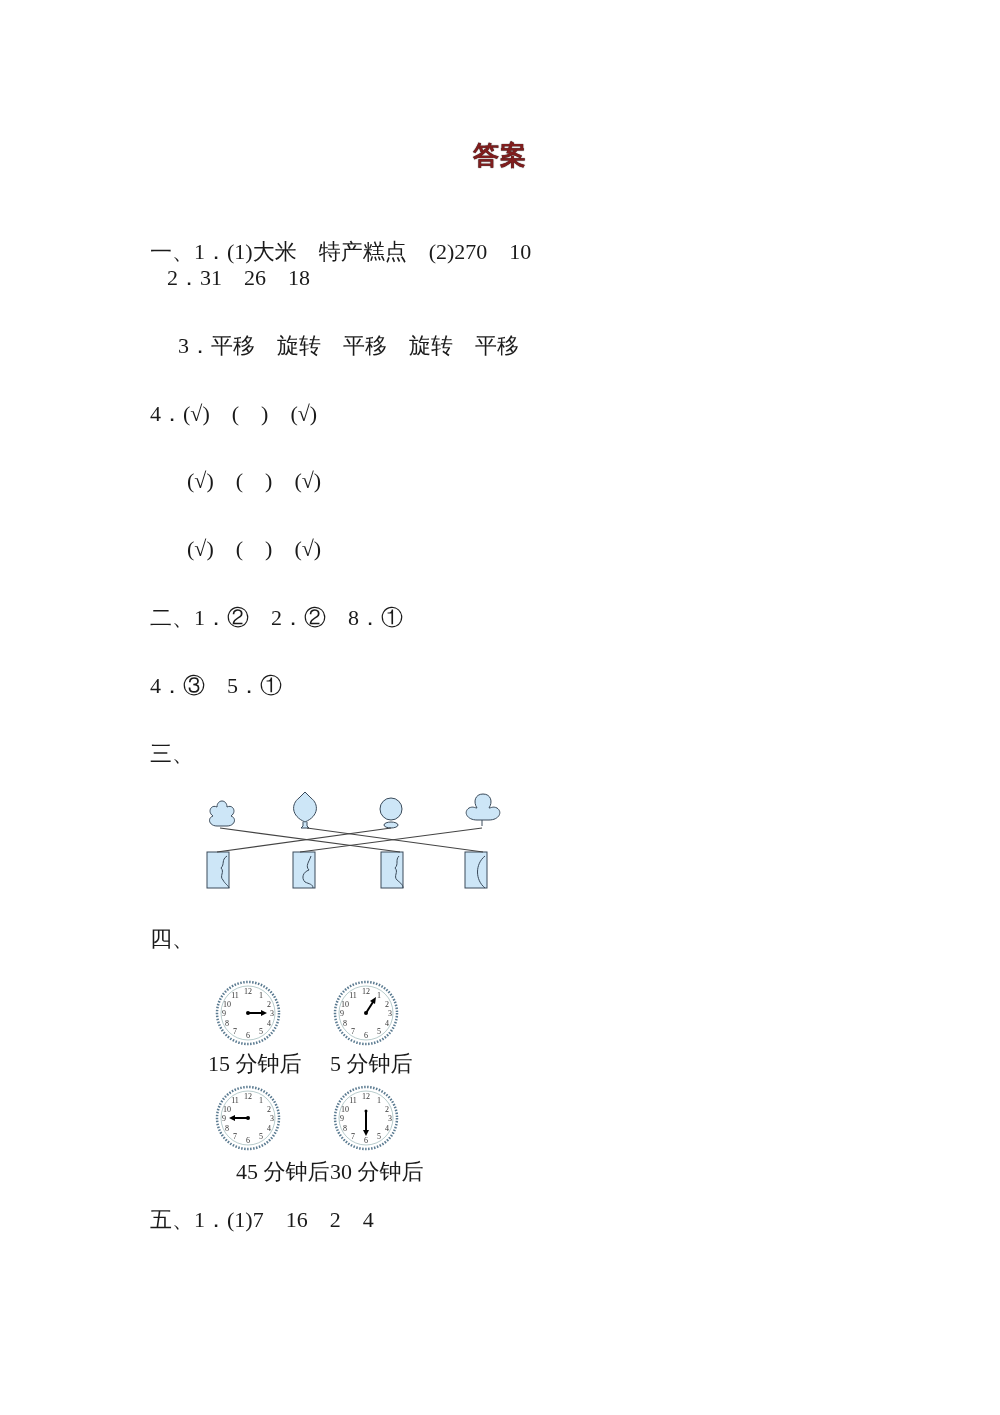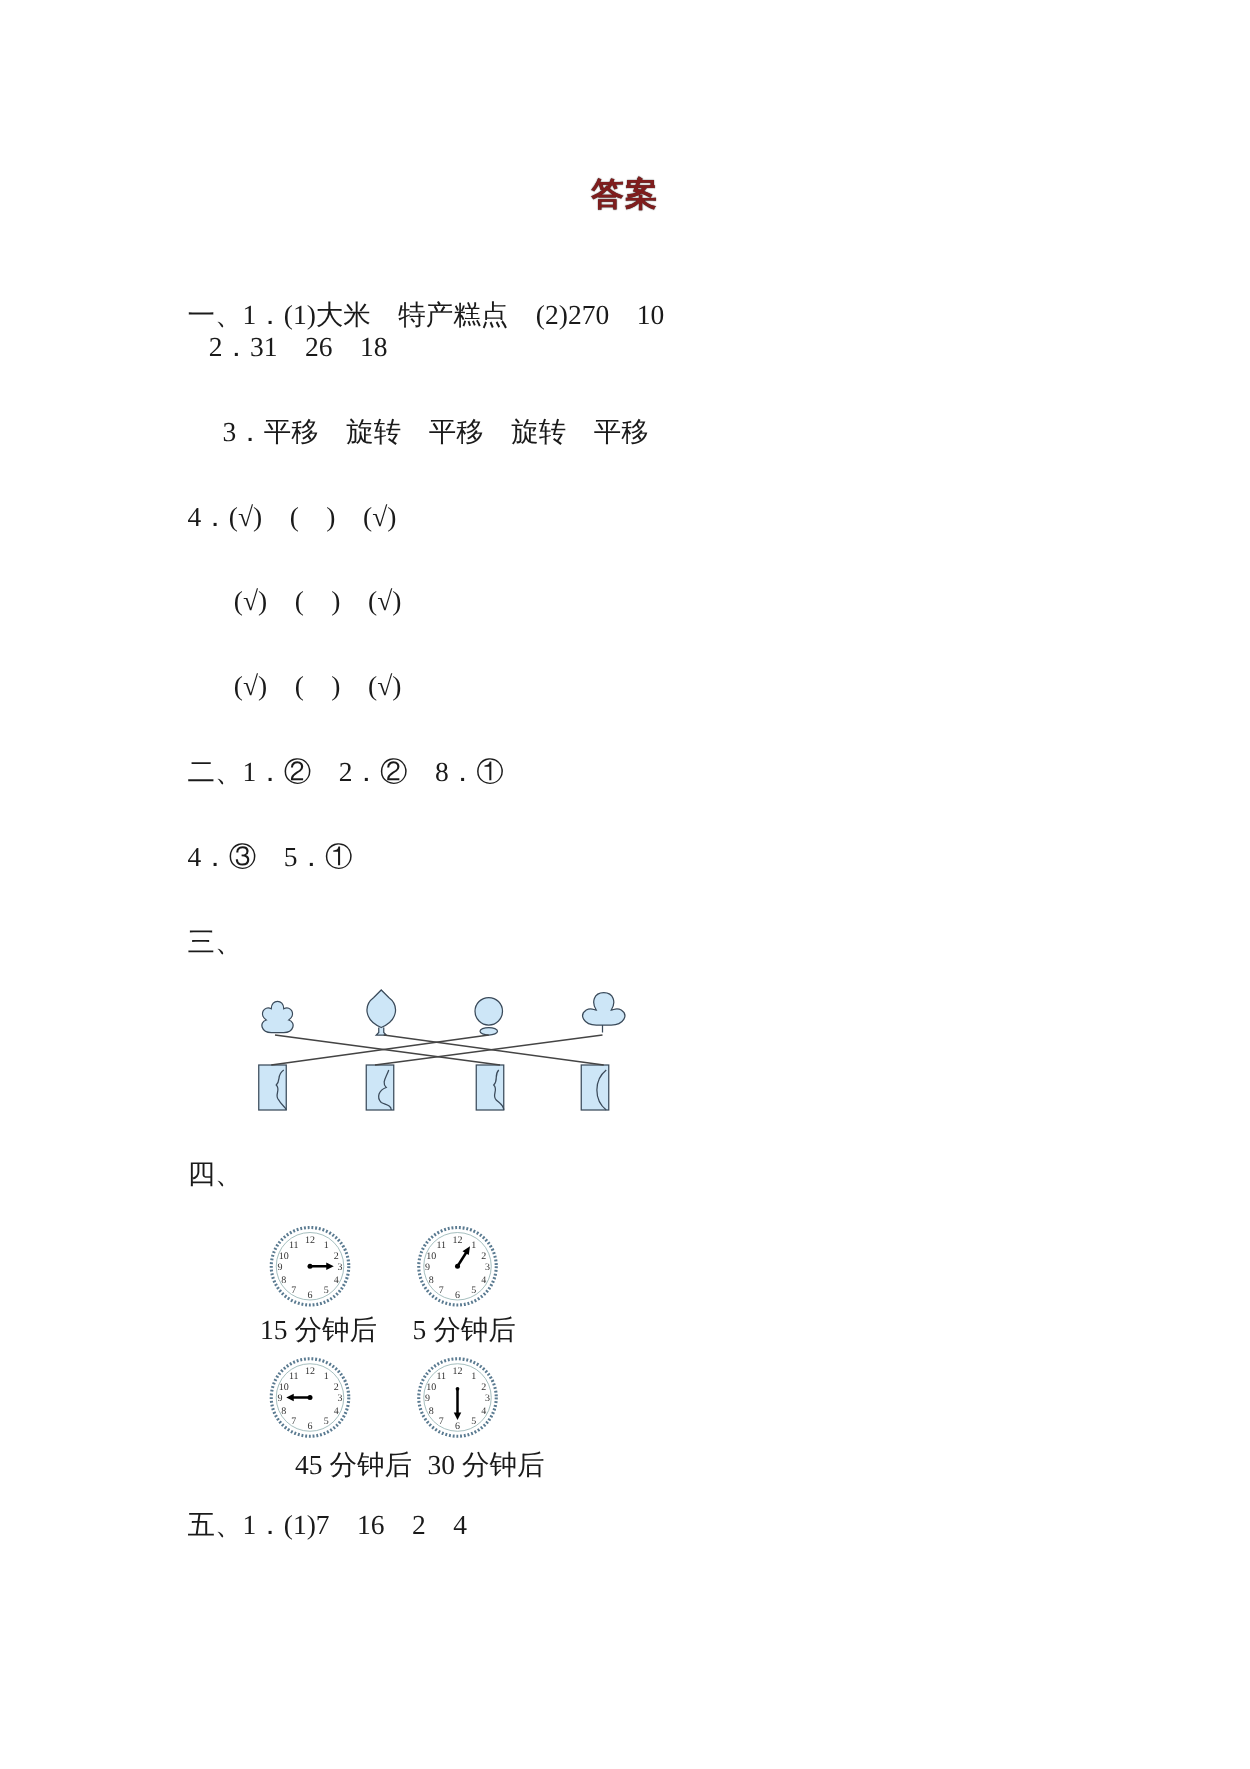--- a/index.html
+++ b/index.html
@@ -140,15 +140,15 @@
       <text x="20" y="54">7</text>
       <text x="12" y="46">8</text>
       <text x="9" y="36">9</text>
       <text x="12" y="27">10</text>
       <text x="20" y="18">11</text>
   </g>
   <line x1="33" y1="26" x2="33" y2="47" stroke="#000" stroke-width="2"></line>
     <polygon points="33,51 30,45 36,45" fill="#000"></polygon>
     <circle cx="33" cy="26" r="1.5" fill="#000"></circle>
 </svg>
-<div class="clock-label" style="left:342px;top:1157px;">30 分钟后</div>
+<div class="clock-label" style="left:330px;top:1157px;">30 分钟后</div>
 
 <div class="line" style="left:150px;top:1206px;">五、1．(1)7　16　2　4</div>
 
 </body></html>

